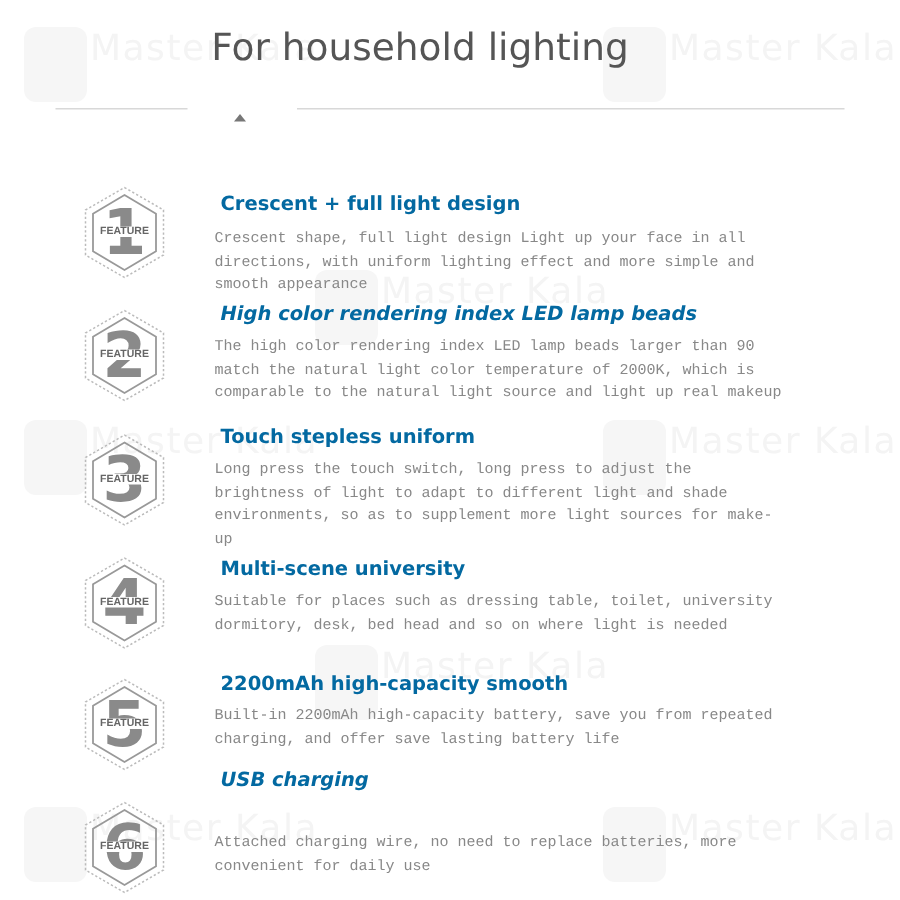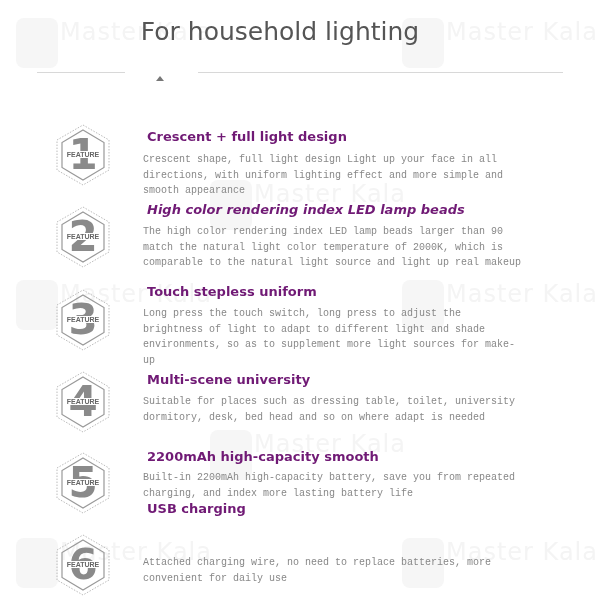--- a/index.html
+++ b/index.html
@@ -115,21 +115,21 @@
     }
     .badge-label span {
       background: #ffffff;
       padding: 0 1px;
     }
     .feature-title {
       position: absolute;
       left: 147px;
       font-size: 13px;
       font-weight: bold;
-      color: #701a75;
+      color: #0369a1;
       font-family: "DejaVu Sans", sans-serif;
       white-space: nowrap;
     }
     .feature-desc {
       position: absolute;
       left: 143px;
       width: 380px;
       font-size: 10px;
       line-height: 15.5px;
       color: #888888;
@@ -220,40 +220,40 @@
 <div class="feature">
   <div class="badge" style="top:371px;">
     <svg width="54" height="62" viewBox="0 0 54 62">
       <polygon points="27,1 53,16 53,46 27,61 1,46 1,16" fill="none" stroke="#bbbbbb" stroke-width="1" stroke-dasharray="1.5,1.5"></polygon>
       <polygon points="27,6 48,18.5 48,43.5 27,56 6,43.5 6,18.5" fill="none" stroke="#999999" stroke-width="1.2"></polygon>
     </svg>
     <div class="badge-number">4</div>
     <div class="badge-label"><span>FEATURE</span></div>
   </div>
   <div class="feature-title" style="top:372px;">Multi-scene university</div>
-  <div class="feature-desc" style="top:394px;">Suitable for places such as dressing table, toilet, university dormitory, desk, bed head and so on where adapt is needed</div>
+  <div class="feature-desc" style="top:394px;">Suitable for places such as dressing table, toilet, university dormitory, desk, bed head and so on where light is needed</div>
 </div>
 
 <div class="feature">
   <div class="badge" style="top:452px;">
     <svg width="54" height="62" viewBox="0 0 54 62">
       <polygon points="27,1 53,16 53,46 27,61 1,46 1,16" fill="none" stroke="#bbbbbb" stroke-width="1" stroke-dasharray="1.5,1.5"></polygon>
       <polygon points="27,6 48,18.5 48,43.5 27,56 6,43.5 6,18.5" fill="none" stroke="#999999" stroke-width="1.2"></polygon>
     </svg>
     <div class="badge-number">5</div>
     <div class="badge-label"><span>FEATURE</span></div>
   </div>
   <div class="feature-title" style="top:449px;">2200mAh high-capacity smooth</div>
-  <div class="feature-desc" style="top:470px;">Built-in 2200mAh high-capacity battery, save you from repeated charging, and index more lasting battery life</div>
+  <div class="feature-desc" style="top:470px;">Built-in 2200mAh high-capacity battery, save you from repeated charging, and offer save lasting battery life</div>
 </div>
 
 <div class="feature">
   <div class="badge" style="top:534px;">
     <svg width="54" height="62" viewBox="0 0 54 62">
       <polygon points="27,1 53,16 53,46 27,61 1,46 1,16" fill="none" stroke="#bbbbbb" stroke-width="1" stroke-dasharray="1.5,1.5"></polygon>
       <polygon points="27,6 48,18.5 48,43.5 27,56 6,43.5 6,18.5" fill="none" stroke="#999999" stroke-width="1.2"></polygon>
     </svg>
     <div class="badge-number">6</div>
     <div class="badge-label"><span>FEATURE</span></div>
   </div>
-  <div class="feature-title" style="top:501px;">USB charging</div>
+  <div class="feature-title" style="top:513px;font-style:italic;">USB charging</div>
   <div class="feature-desc" style="top:555px;">Attached charging wire, no need to replace batteries, more convenient for daily use</div>
 </div>
 
 </body></html>

